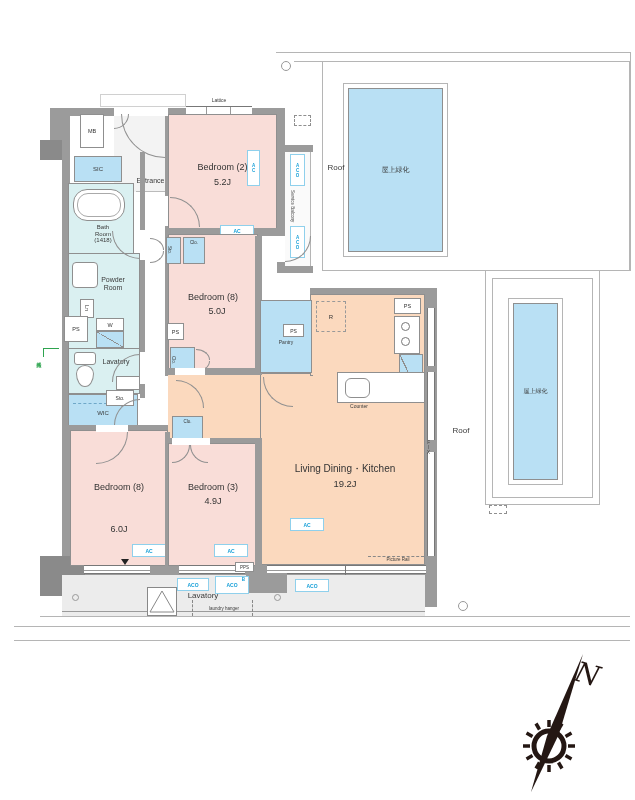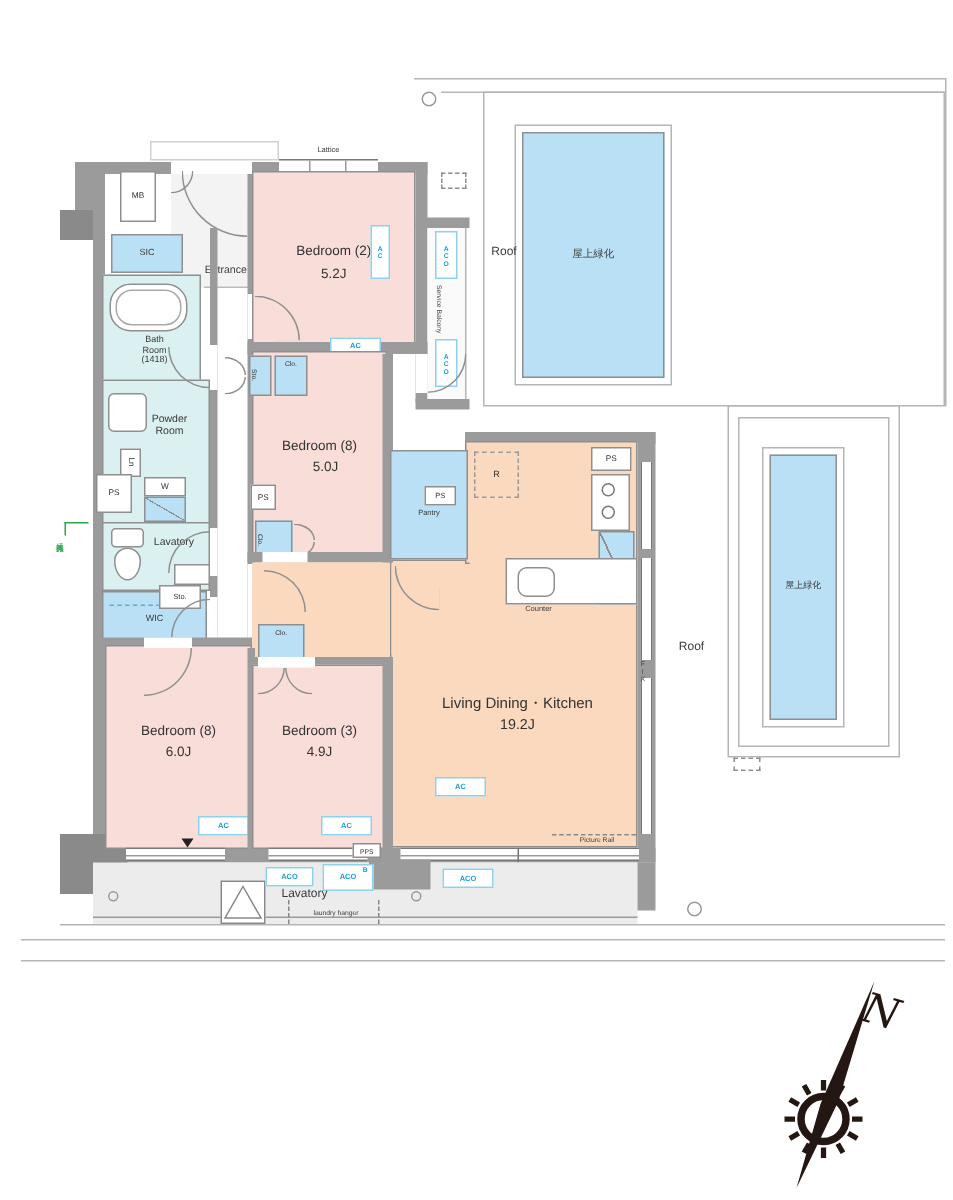--- a/index.html
+++ b/index.html
@@ -216,21 +216,21 @@
   <div class="abs white" style="left:427px;top:308px;width:8px;height:58px;border-left:1px solid #777;border-right:1px solid #777"></div>
   <div class="abs white" style="left:427px;top:372px;width:8px;height:68px;border-left:1px solid #777;border-right:1px solid #777"></div>
   <div class="abs white" style="left:427px;top:452px;width:8px;height:104px;border-left:1px solid #777;border-right:1px solid #777"></div>
   <div class="abs vup tiny" style="left:426px;top:440px;width:10px;height:22px;color:#444">FIX</div>
 
   <div class="abs wall" style="left:62px;top:425px;width:106px;height:7px"></div>
   <div class="abs pink roomb" style="left:70px;top:430px;width:98px;height:136px"></div>
   <div class="abs white" style="left:96px;top:425px;width:32px;height:7px"></div>
   <div class="arc arc-br" style="left:96px;top:432px;width:32px;height:32px"></div>
   <div class="abs room-name" style="left:70px;top:482px;width:98px;height:11px">Bedroom (8)</div>
-  <div class="abs room-area" style="left:70px;top:496px;width:98px;height:10px">6.0J</div>
+  <div class="abs room-area" style="left:70px;top:524px;width:98px;height:10px">6.0J</div>
   <div class="abs acbox" style="left:132px;top:544px;width:34px;height:13px">AC</div>
 
   <div class="abs wall" style="left:165px;top:432px;width:5px;height:134px"></div>
   <div class="abs wall" style="left:168px;top:438px;width:94px;height:7px"></div>
   <div class="abs blue thinb tiny" style="left:172px;top:416px;width:31px;height:24px;text-align:center;padding-top:2px;color:#333">Clo.</div>
   <div class="abs pink roomb" style="left:168px;top:443px;width:90px;height:123px"></div>
   <div class="abs white" style="left:172px;top:438px;width:38px;height:7px"></div>
   <div class="arc arc-br" style="left:172px;top:445px;width:18px;height:18px"></div>
   <div class="arc arc-bl" style="left:190px;top:445px;width:18px;height:18px"></div>
   <div class="abs room-name" style="left:168px;top:482px;width:90px;height:11px">Bedroom (3)</div>

